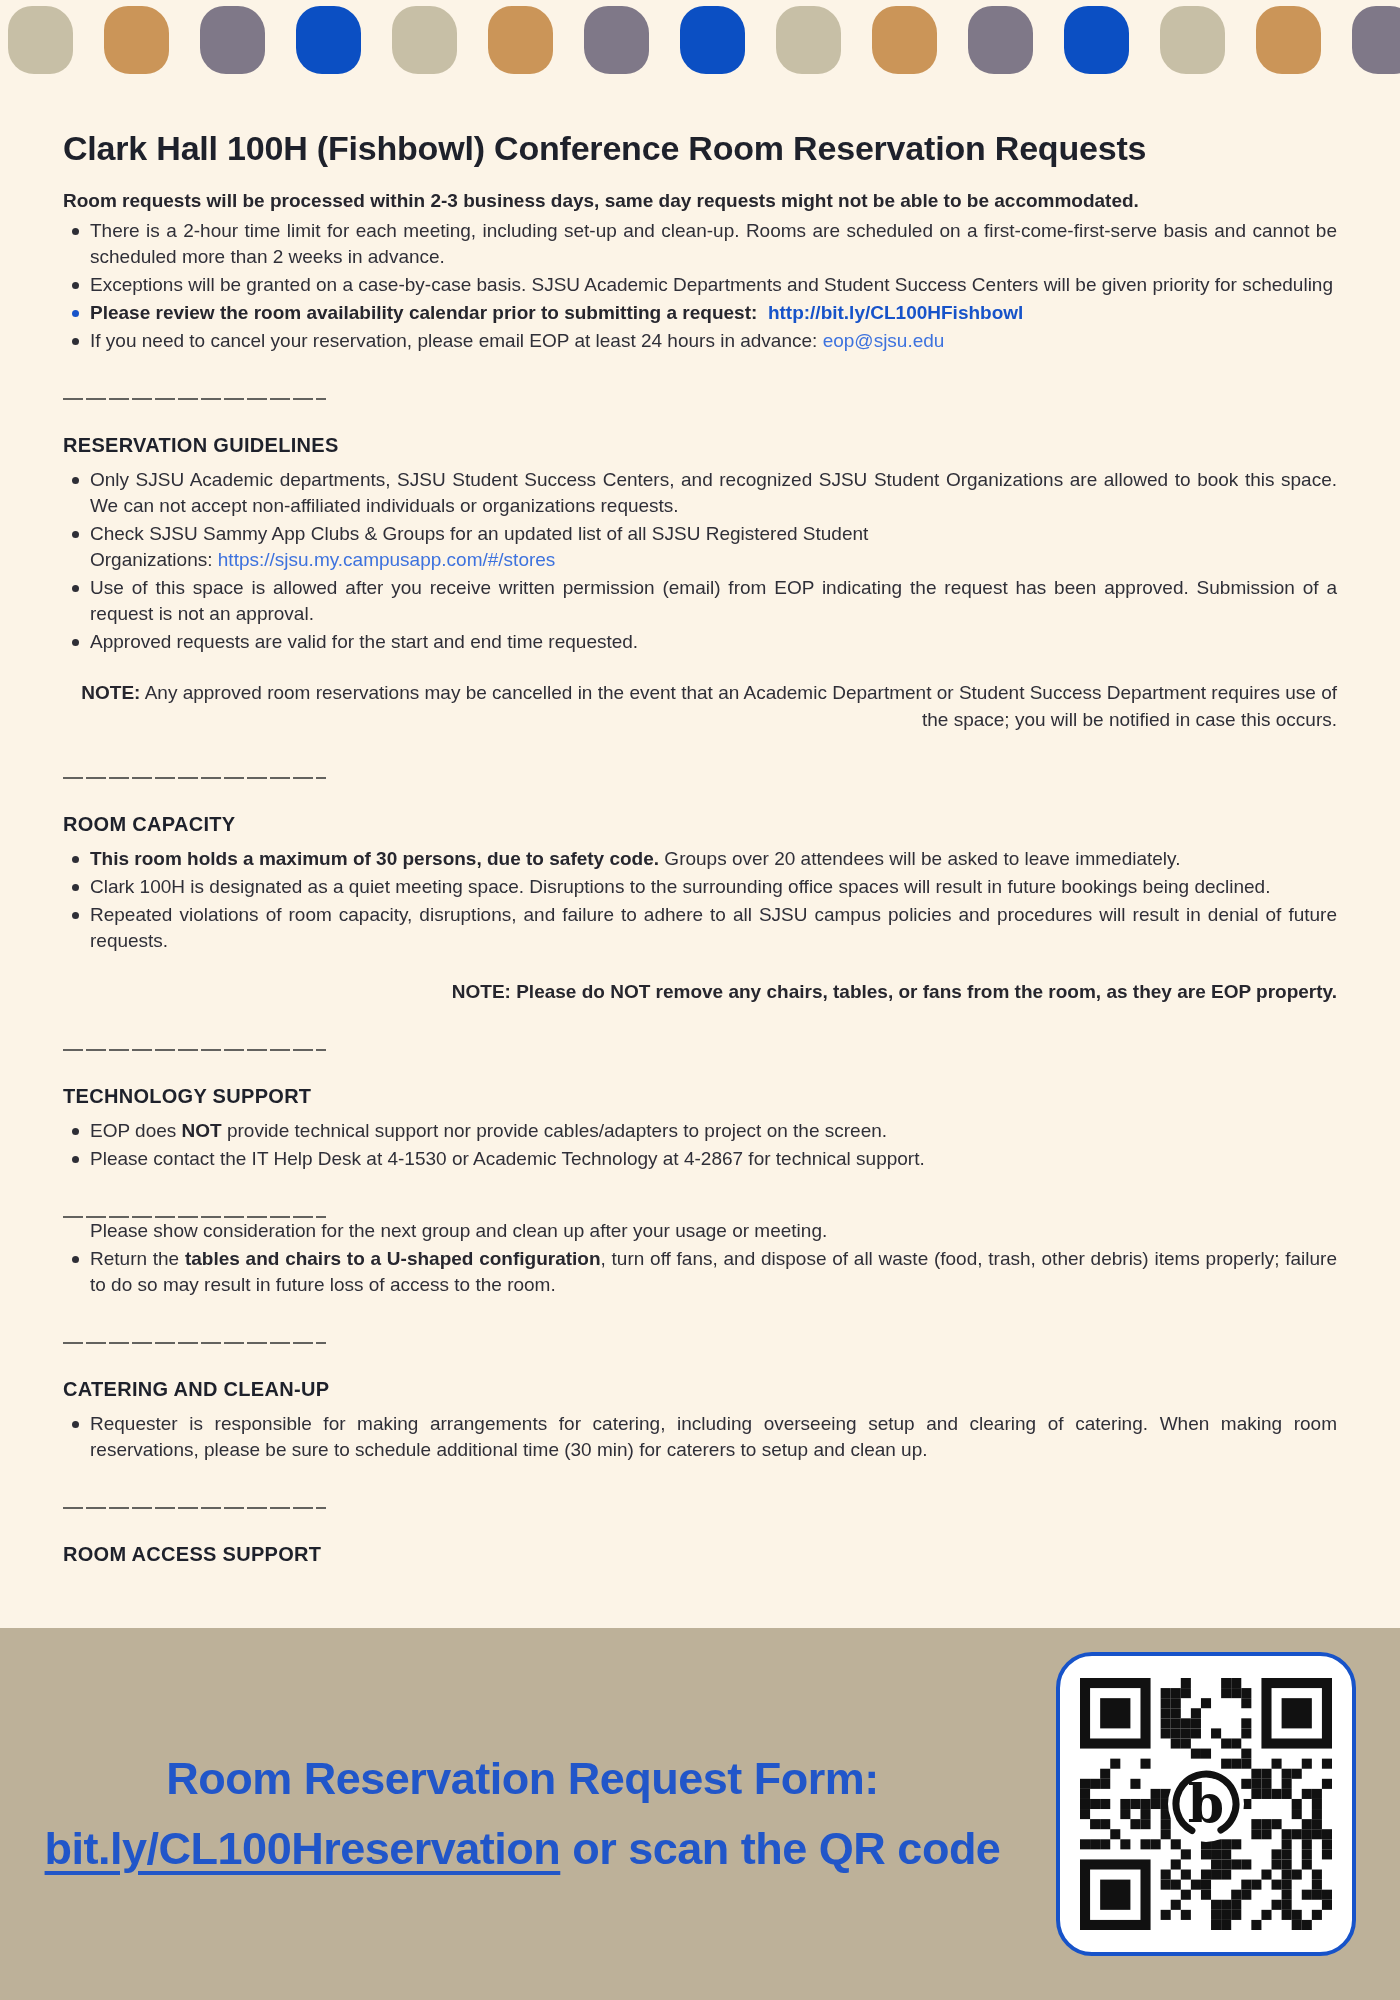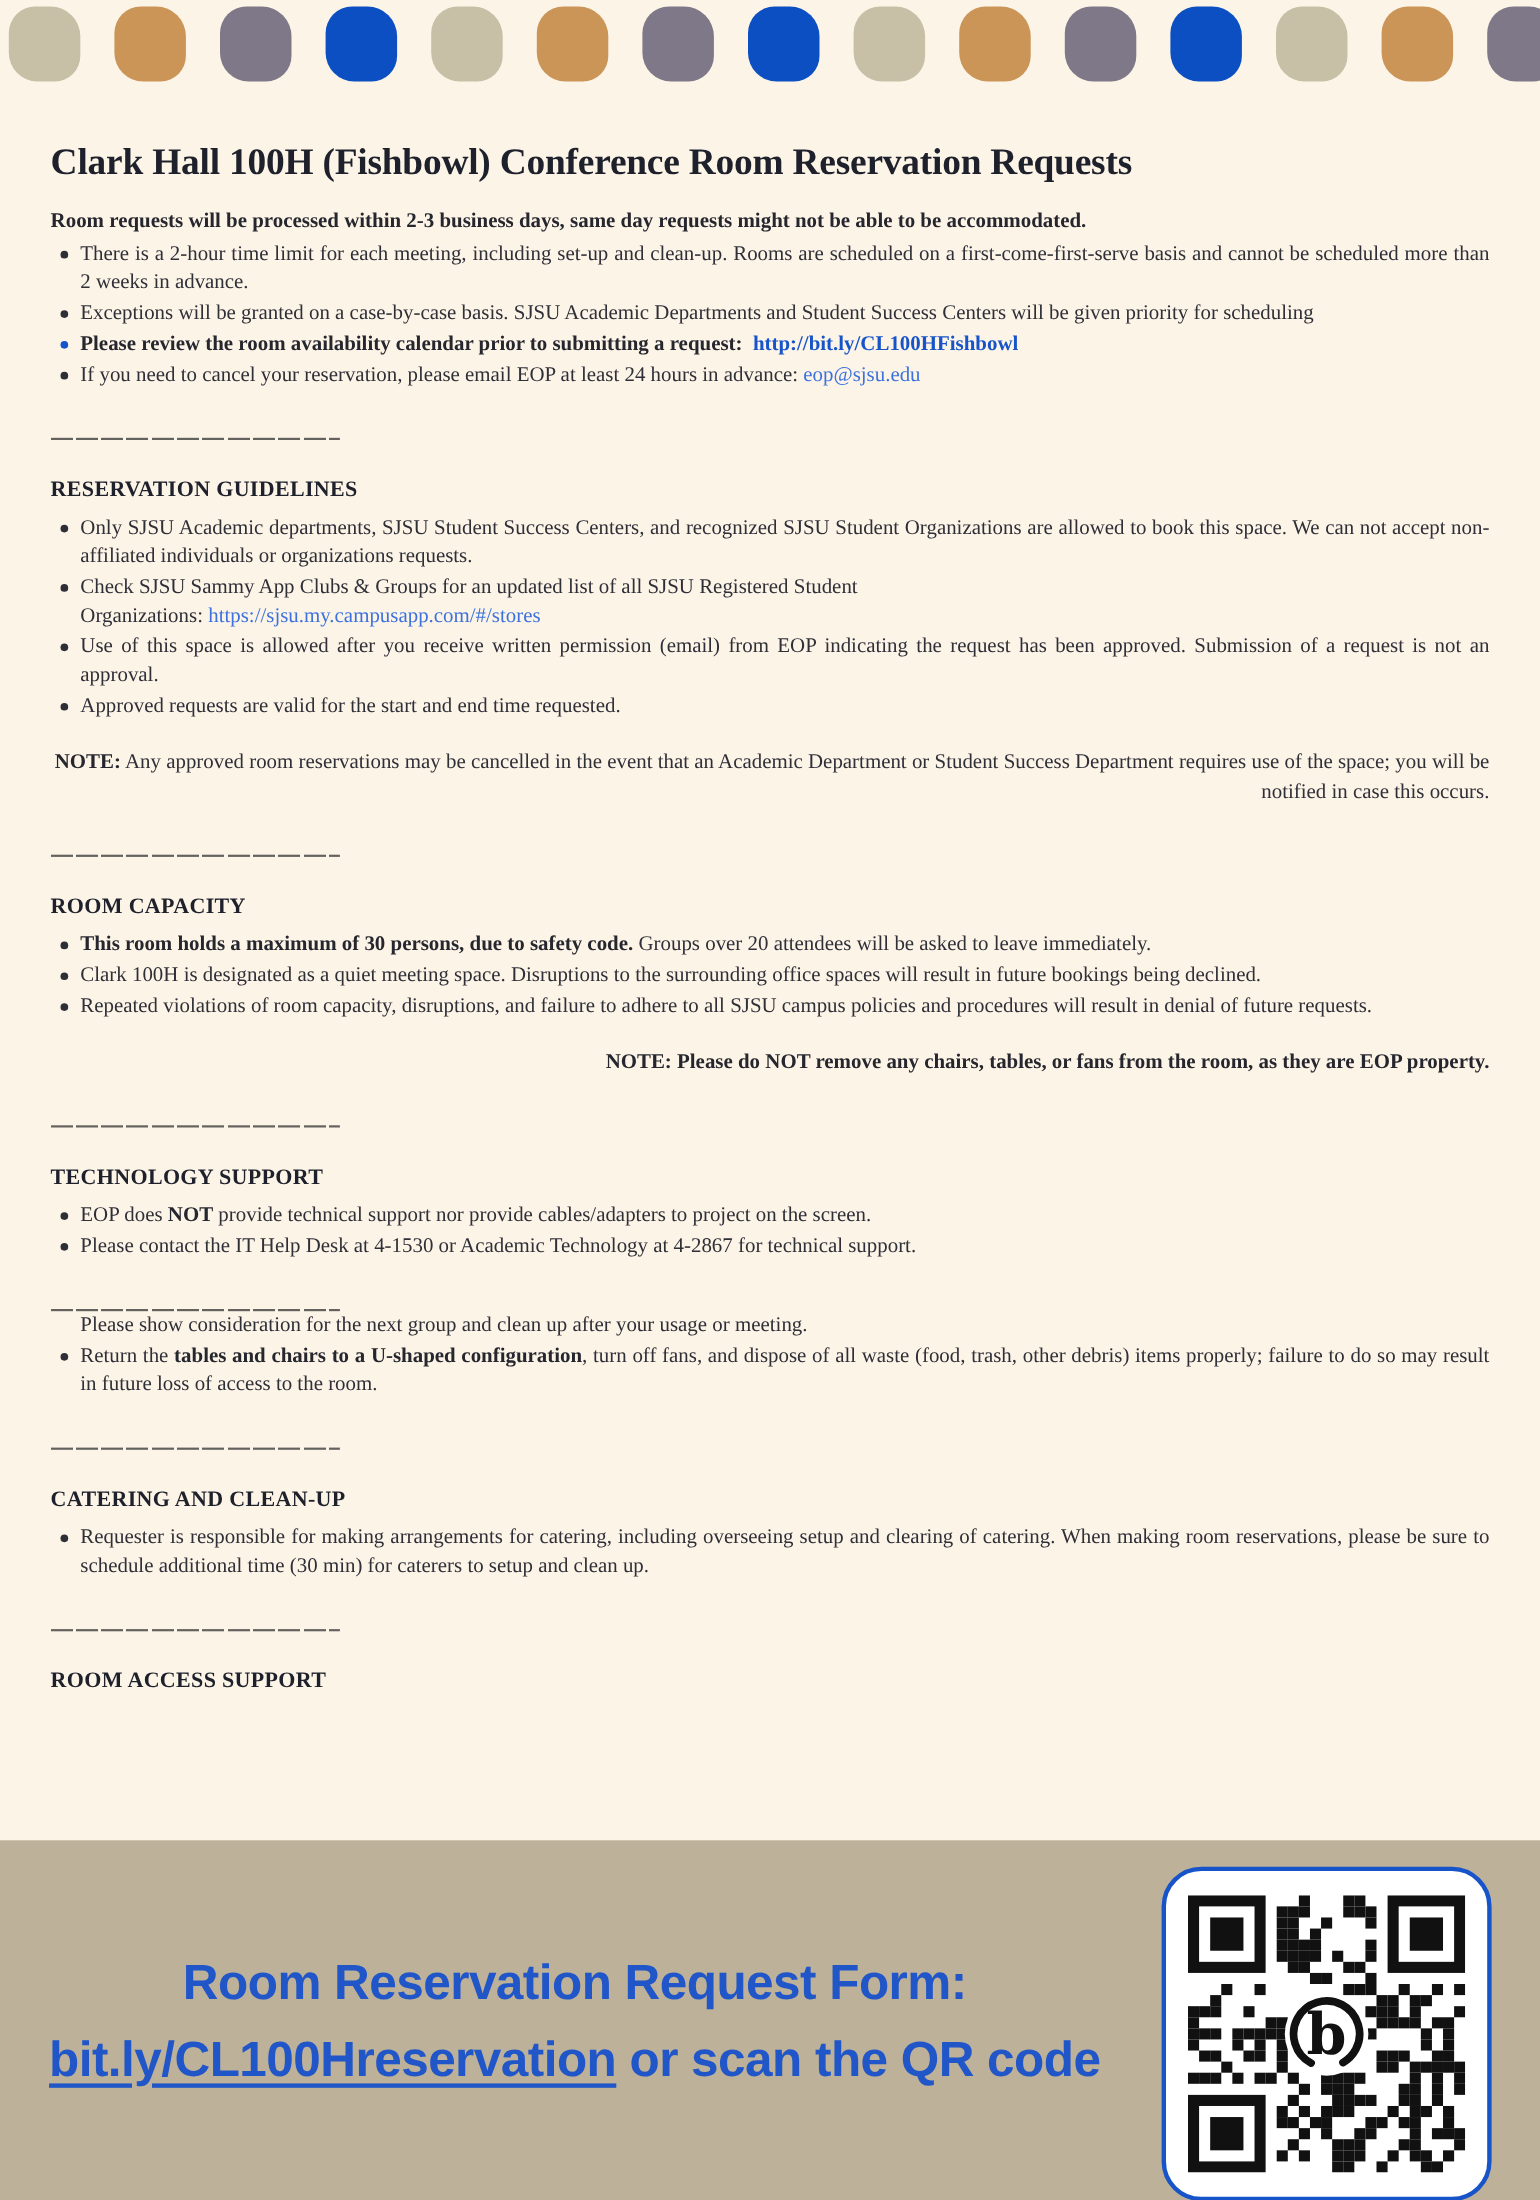--- a/index.html
+++ b/index.html
@@ -8,21 +8,21 @@
     background:#FCF4E7;
     font-family:"Liberation Sans",sans-serif;
     display:flex;flex-direction:column;
     overflow:hidden;
     color:#2F2F38;
   }
   
   .tiles{height:76px;flex:none;display:flex;gap:31px;padding:6px 0 0 8px;overflow:hidden;}
   .tile{width:65px;height:68px;flex:none;border-radius:24px 27px 23px 26px;}
   
-  main{flex:1;padding:0 46px;overflow:hidden;font-family:Liberation Serif, serif;}
+  main{flex:1;padding:0 63px;overflow:hidden;}
   h1{
     font-size:34px;line-height:40px;font-weight:bold;color:#1E212B;
     margin:46px 0 20px;letter-spacing:-0.2px;
   }
   .lead{font-weight:bold;font-size:19px;line-height:26px;color:#26262E;margin:0 0 4px;}
   .bullet{display:flex;margin:0 0 2px;}
   .dot{width:7px;height:7px;border-radius:50%;background:#2E2E36;margin:10px 11px 0 9px;flex:none;}
   .dot.blue{background:#1753C9;}
   .dot.hide{visibility:hidden;}
   .btext{font-size:19px;line-height:26px;flex:1;}
@@ -31,21 +31,21 @@
   a.lnk{color:#3D72DE;text-decoration:none;}
   a.lnkb{color:#1753C9;font-weight:bold;text-decoration:none;}
   .divider{
     height:2px;width:263px;margin-top:44px;
     background:repeating-linear-gradient(90deg,#63625F 0 20px,rgba(0,0,0,0) 20px 23px);
   }
   .sec-h{font-size:20px;font-weight:bold;color:#1E212B;margin:34px 0 10px;letter-spacing:0.3px;}
   .note{font-size:19px;line-height:27px;margin:24px 0 0;text-align:right;}
   
   footer{
-    height:327px;flex:none;background:#BDB199;position:relative;
+    height:372px;flex:none;background:#BDB199;position:relative;
     display:flex;align-items:center;
   }
   .footer-text{
     width:1045px;text-align:center;
     color:#2156C9;font-weight:bold;font-size:45px;line-height:70px;
     letter-spacing:-0.5px;
   }
   .footer-link{
     color:inherit;text-decoration:underline;
     text-decoration-thickness:4px;text-underline-offset:7px;

